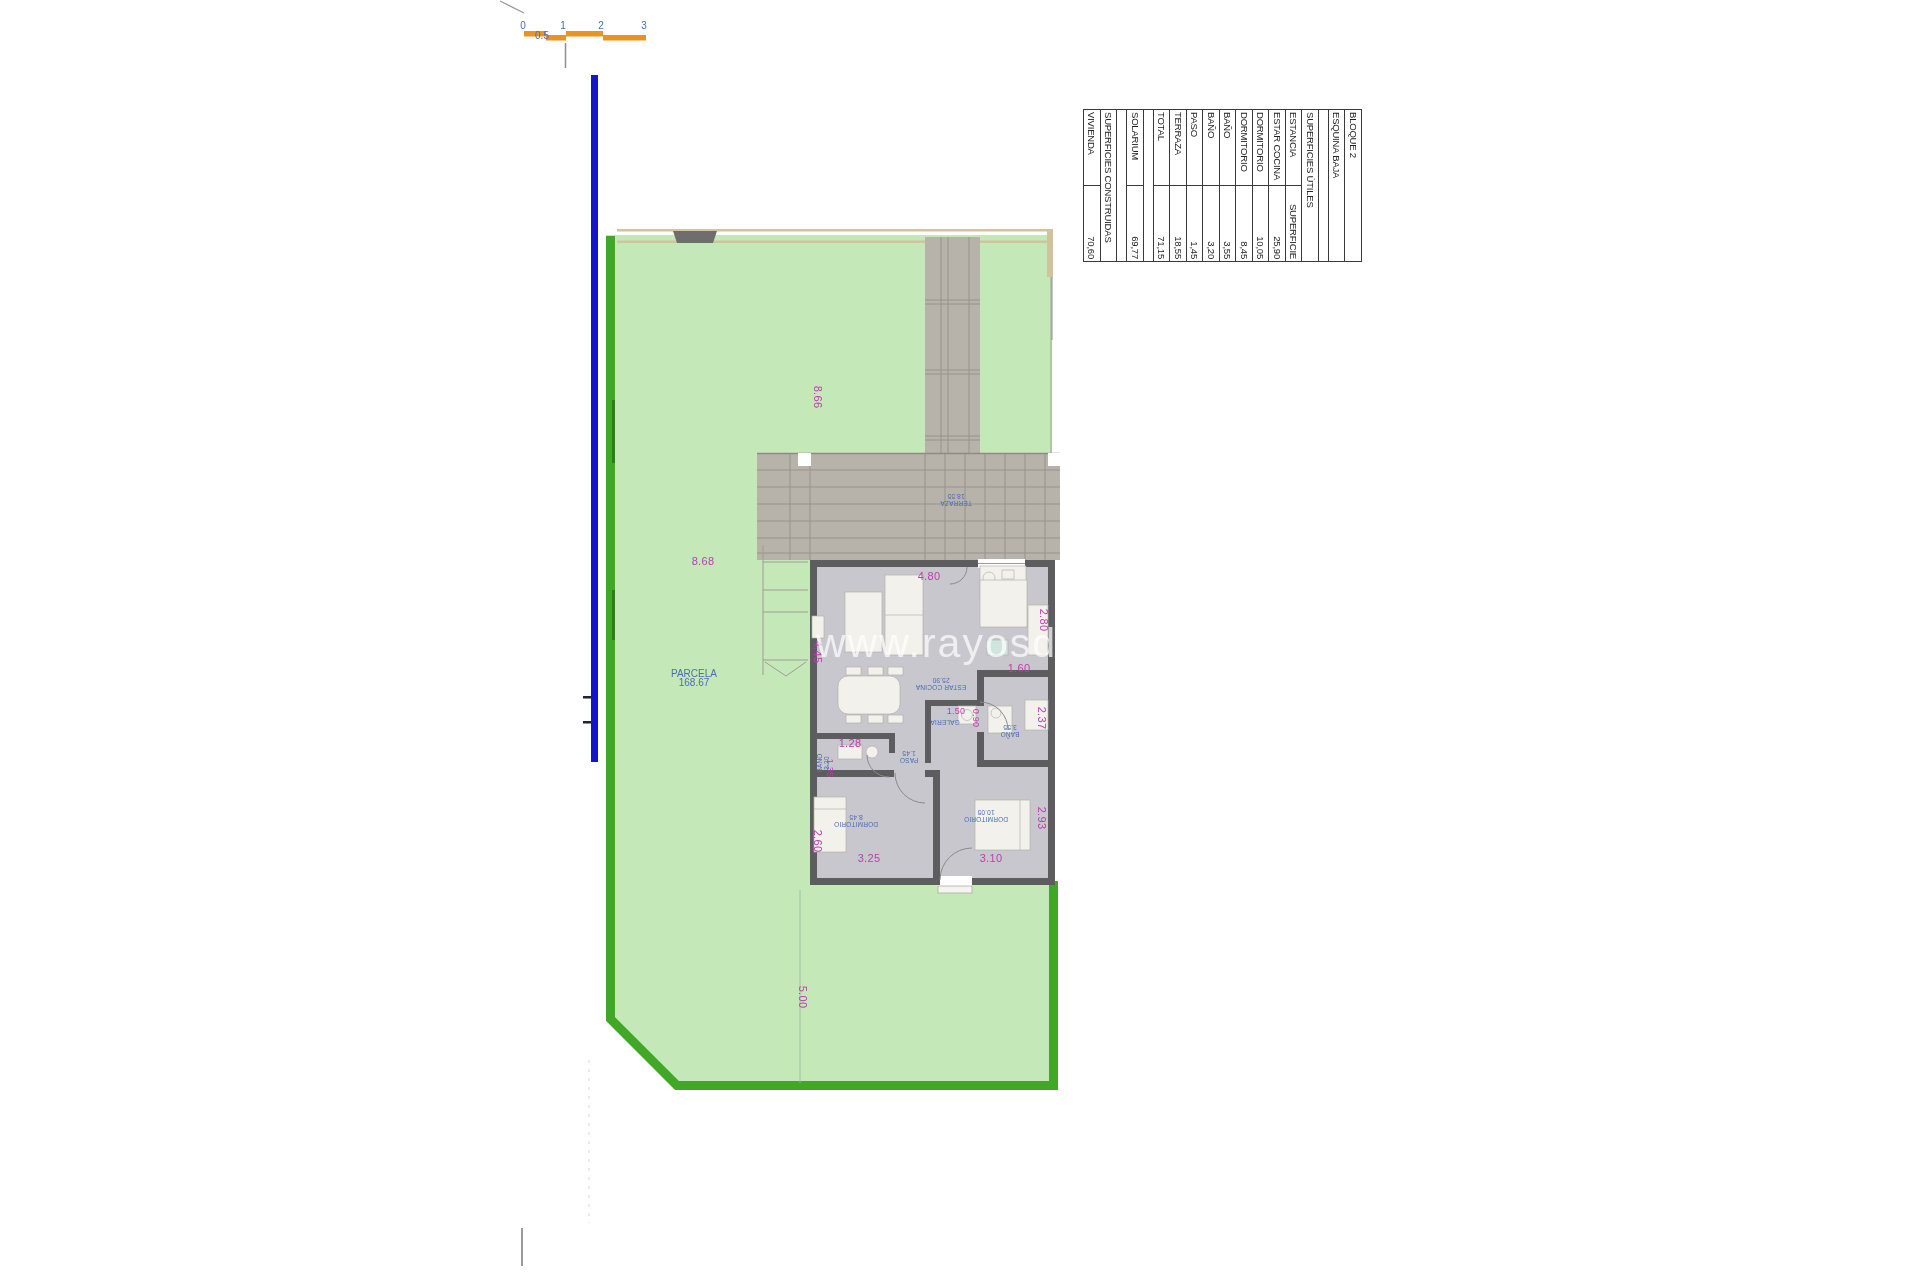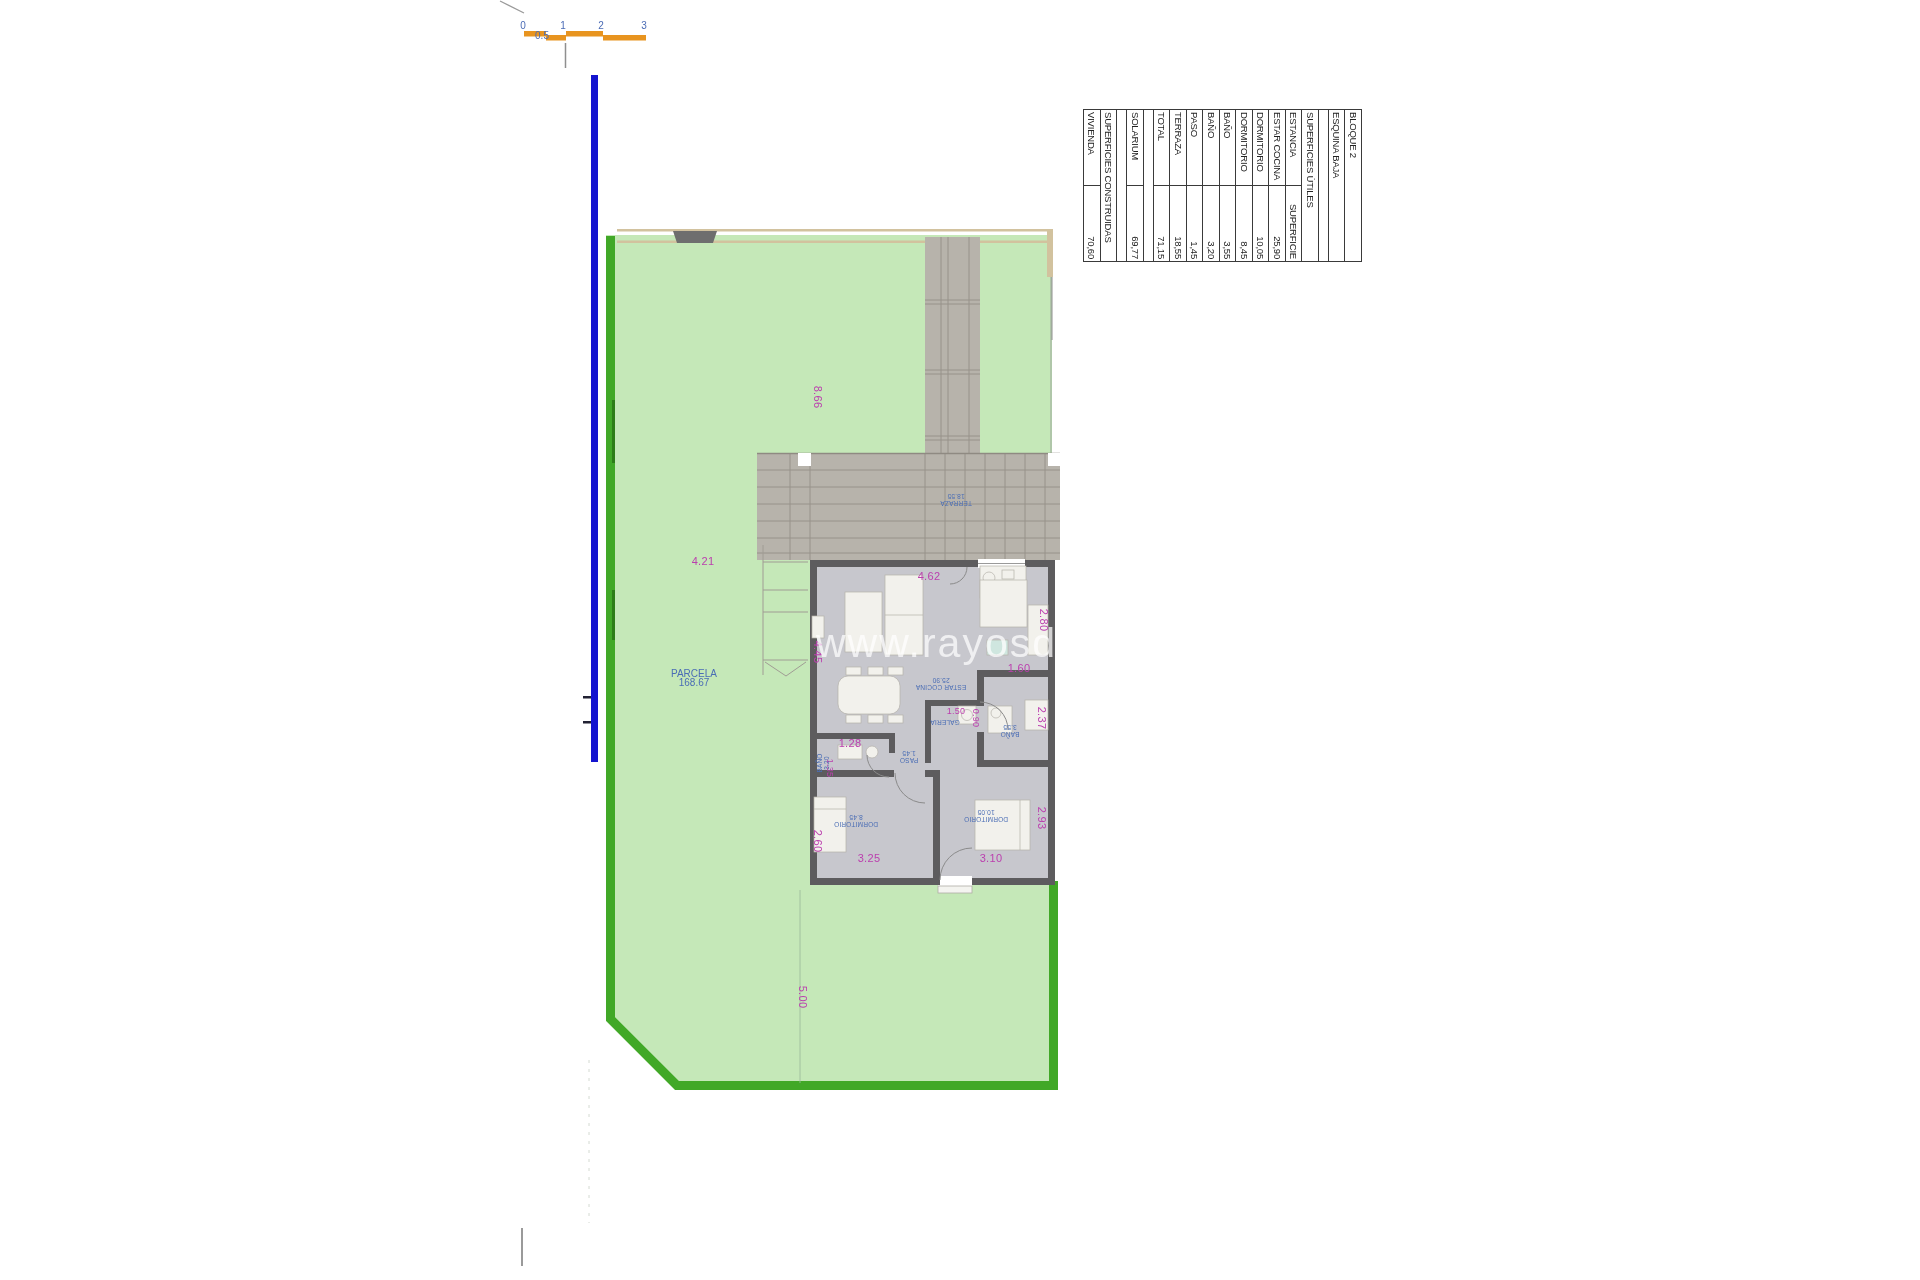--- a/index.html
+++ b/index.html
@@ -187,24 +187,24 @@
 
   <div class="zlabels">
 
     <div class="txt scale-lbl" style="left:523px;top:25px">0</div>
     <div class="txt scale-lbl" style="left:542px;top:35px">0.5</div>
     <div class="txt scale-lbl" style="left:563px;top:25px">1</div>
     <div class="txt scale-lbl" style="left:601px;top:25px">2</div>
     <div class="txt scale-lbl" style="left:644px;top:25px">3</div>
 
     <div class="txt dim v90" style="left:818px;top:397px">8.66</div>
-    <div class="txt dim" style="left:703px;top:561px">4.21</div>
+    <div class="txt dim" style="left:703px;top:561px">8.68</div>
     <div class="txt dim v90" style="left:803px;top:997px">5.00</div>
 
-    <div class="txt dim" style="left:929px;top:576px">4.62</div>
+    <div class="txt dim" style="left:929px;top:576px">4.80</div>
     <div class="txt dim v90" style="left:1044px;top:620px">2.80</div>
     <div class="txt dim v90" style="left:818px;top:652px">4.45</div>
     <div class="txt dim" style="left:1019px;top:668px">1.60</div>
     <div class="txt dim sm" style="left:956px;top:711px">1.50</div>
     <div class="txt dim sm v90" style="left:976px;top:718px">0.90</div>
     <div class="txt dim v90" style="left:1042px;top:718px">2.37</div>
     <div class="txt dim" style="left:850px;top:743px">1.28</div>
     <div class="txt dim sm v90" style="left:830px;top:768px">1.35</div>
     <div class="txt dim v90" style="left:818px;top:841px">2.60</div>
     <div class="txt dim v90" style="left:1042px;top:818px">2.93</div>

